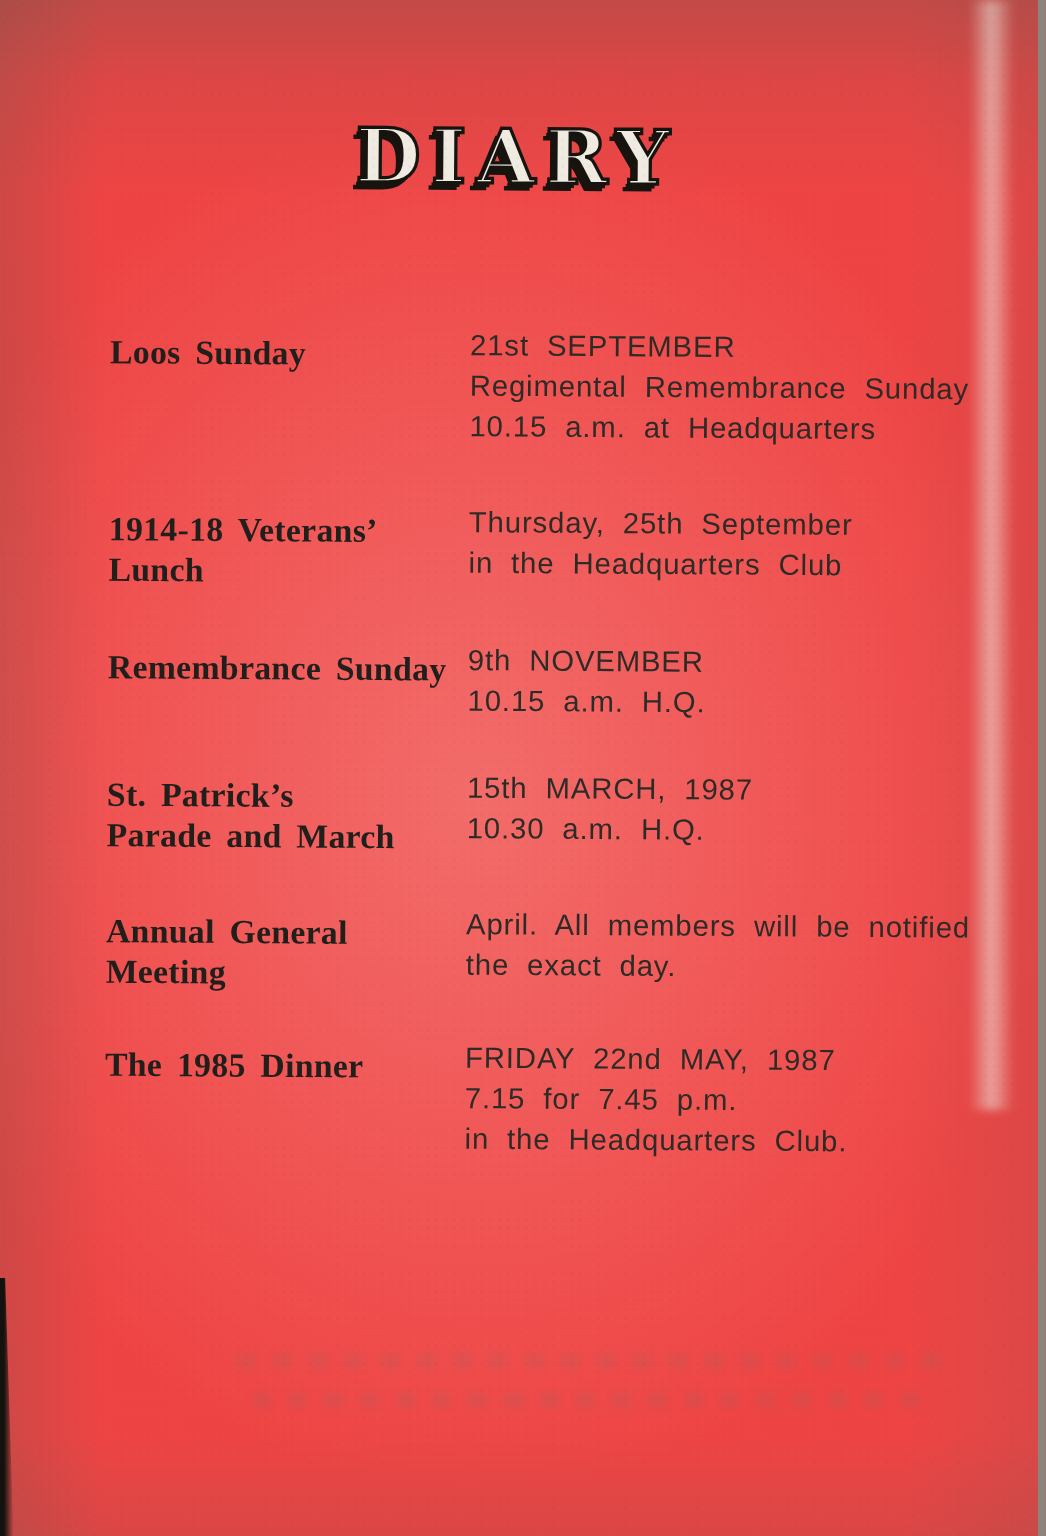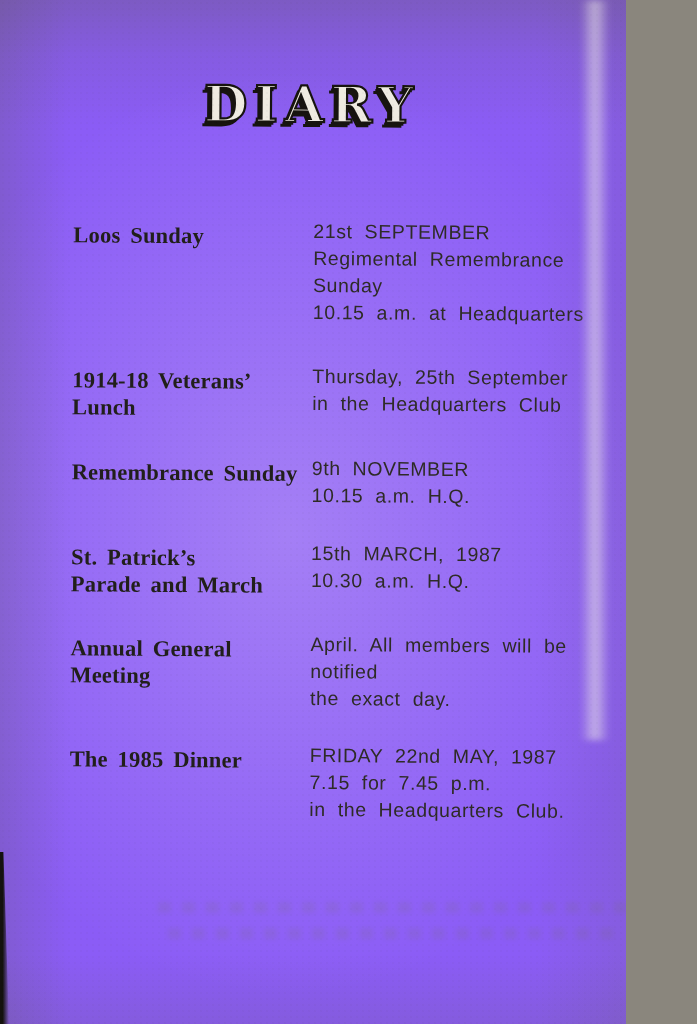--- a/index.html
+++ b/index.html
@@ -1,20 +1,20 @@
 <!DOCTYPE html>
 <html><head>
 <meta charset="utf-8">
 <style>
   html,body{margin:0;padding:0;background:#8a867d;}
   .page{
     position:relative;
-    width:626px;height:1024px;
+    width:692px;height:1024px;
     overflow:hidden;
-    background:#8b5cf6;
+    background:#ef4444;
     font-family:"Liberation Sans",sans-serif;
   }
   
   .shading{
     position:absolute;inset:0;pointer-events:none;
     background:
       linear-gradient(180deg, rgba(92,87,77,.30) 0px, rgba(92,87,77,.12) 55px, rgba(92,87,77,0) 130px),
       linear-gradient(90deg, rgba(92,87,77,.22) 0px, rgba(92,87,77,0) 70px),
       linear-gradient(270deg, rgba(100,95,85,.14) 0px, rgba(100,95,85,0) 90px),
       linear-gradient(0deg, rgba(92,87,77,.14) 0px, rgba(92,87,77,0) 70px),

